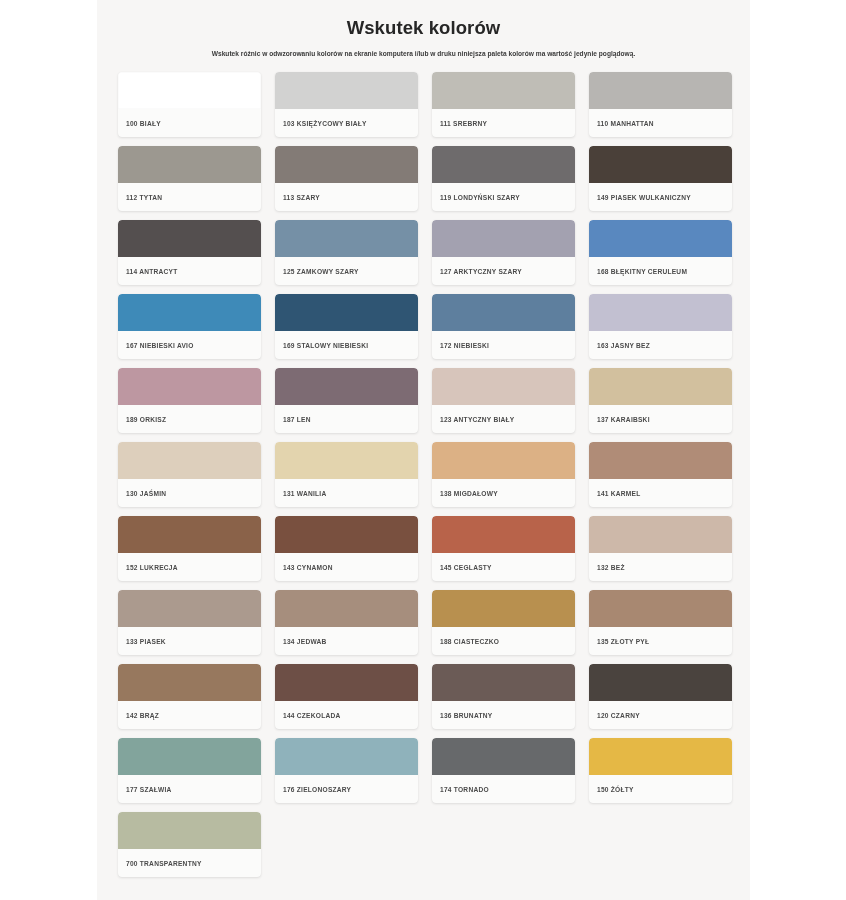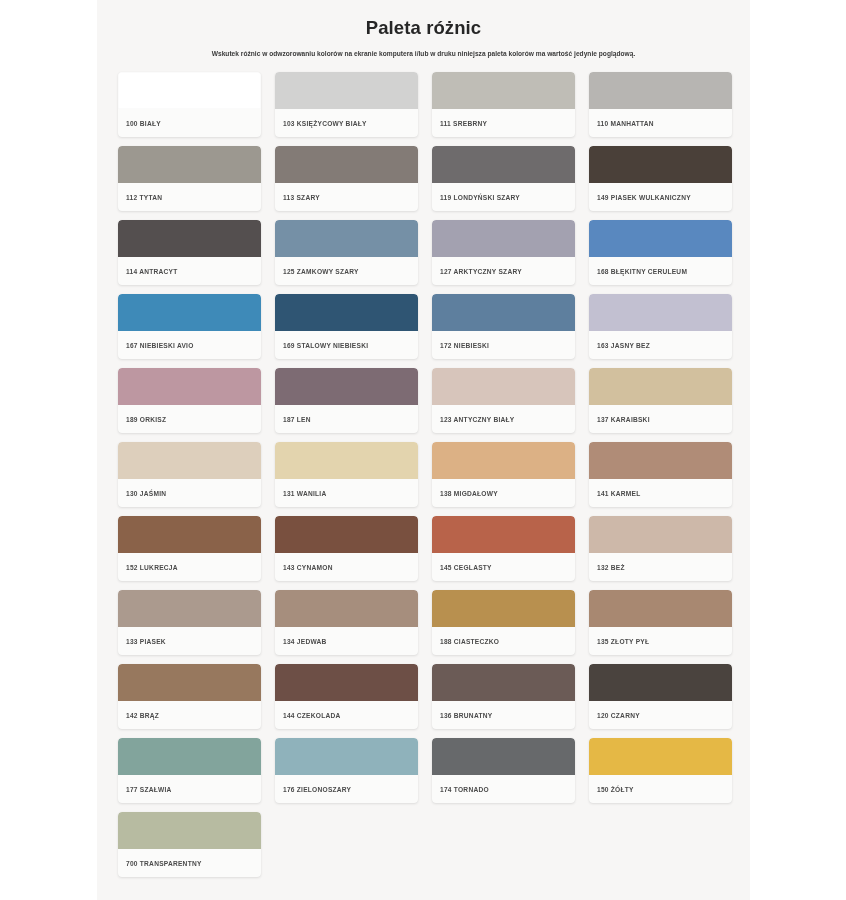--- a/index.html
+++ b/index.html
@@ -92,21 +92,21 @@
     box-shadow: inset 0 0 0 0.5px rgba(0,0,0,0.03);
   }
 </style>
 </head>
 <body>
 
 <div id="page">
   <div id="panel">
     <div id="panel-inner">
 
-      <h1 class="page-title">Paleta różnic</h1>
+      <h1 class="page-title">Wskutek kolorów</h1>
 
       <p class="page-subtitle">Wskutek różnic w odwzorowaniu kolorów na ekranie komputera i/lub w druku niniejsza paleta kolorów ma wartość jedynie poglądową.</p>
 
       <div class="grid" id="swatch-grid">
           <div class="swatch-card is-white">
             <div class="swatch-color" style="background-color: rgb(255, 255, 255);"></div>
             <div class="swatch-label-wrap">
               <span class="swatch-label">100 BIAŁY</span>
             </div>
           </div>

